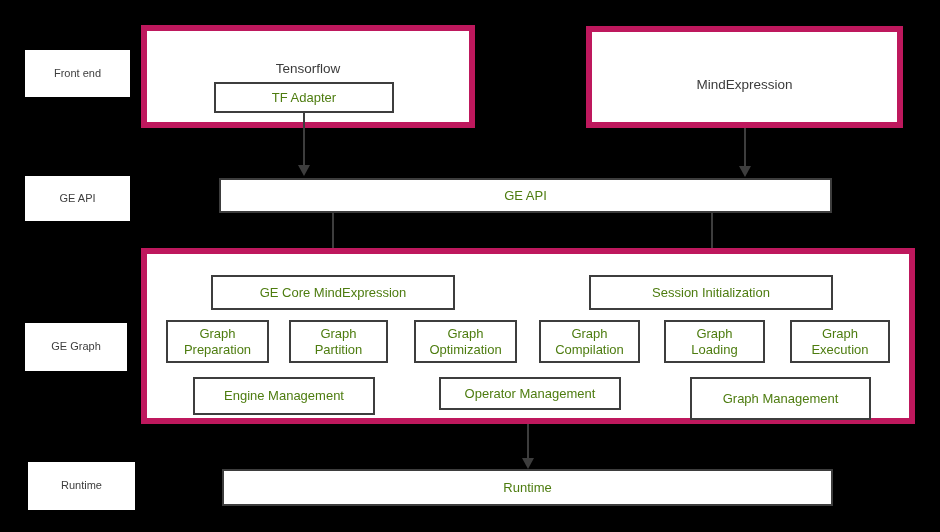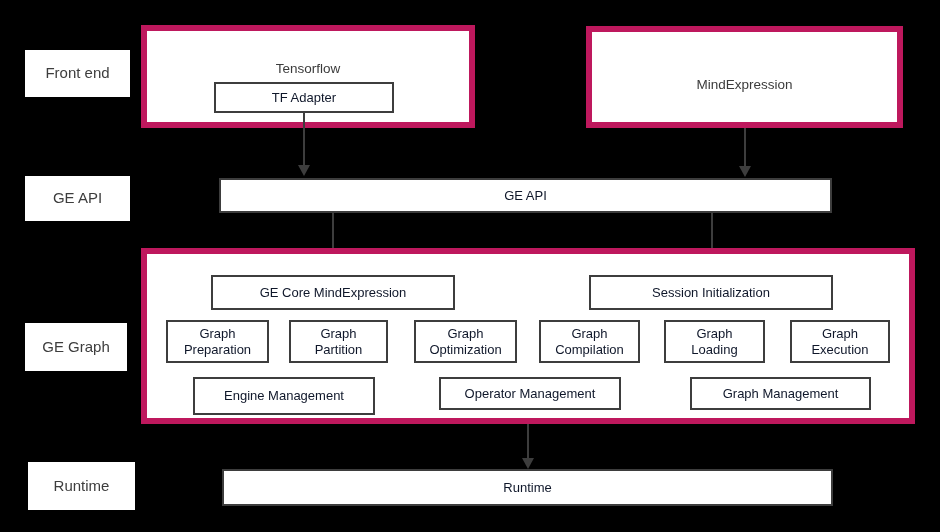--- a/index.html
+++ b/index.html
@@ -13,34 +13,34 @@
   #canvas {
     position: relative;
     width: 940px;
     height: 532px;
     background: #000000;
     overflow: hidden;
   }
   .box {
     position: absolute;
     background: #ffffff;
-    color: #0f172a;
+    color: #4d7c0f;
     box-sizing: border-box;
     display: flex;
     align-items: center;
     justify-content: center;
     text-align: center;
     line-height: 1.22;
     font-size: 13px;
     white-space: pre-line;
   }
   
   .rail-label {
     border: none;
-    font-size: 15px;
+    font-size: 11px;
     color: #3d3d3d;
   }
   
   .framed {
     border: 2px solid #3d3d3d;
   }
   
   .panel {
     position: absolute;
     background: #ffffff;
@@ -135,21 +135,21 @@
 Optimization</div>
   <div class="box framed" style="left:539px; top:320px; width:101px; height:43px;">Graph
 Compilation</div>
   <div class="box framed" style="left:664px; top:320px; width:101px; height:43px;">Graph
 Loading</div>
   <div class="box framed" style="left:790px; top:320px; width:100px; height:43px;">Graph
 Execution</div>
 
   <div class="box framed" style="left:193px; top:377px; width:182px; height:38px;">Engine Management</div>
   <div class="box framed" style="left:439px; top:377px; width:182px; height:33px;text-align:right;">Operator Management</div>
-  <div class="box framed" style="left:690px; top:377px; width:181px; height:33px;">Graph Management</div>
+  <div class="box framed" style="left:690px; top:377px; width:181px; height:43px;">Graph Management</div>
 
   <div class="arrow" style="left:527px; top:424px; height:45px;">
     <div class="shaft" style="height:34px;"></div>
     <div class="head" style="top:34px;"></div>
   </div>
 
   <div class="box framed" style="left:222px; top:469px; width:611px; height:37px;">Runtime</div>
 
 </div>
 

